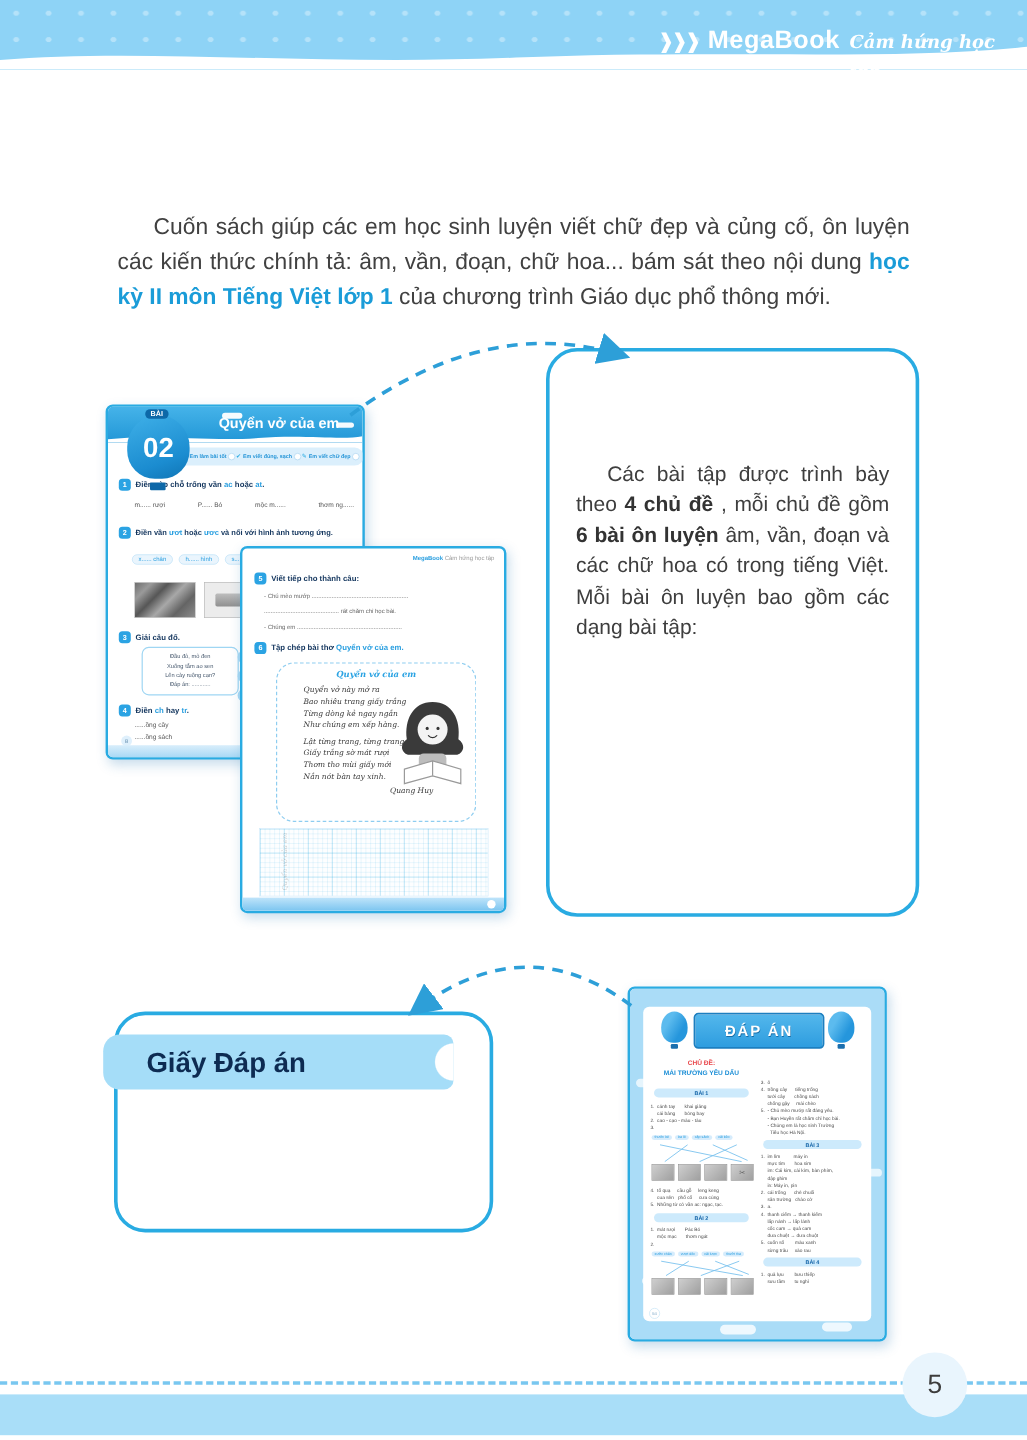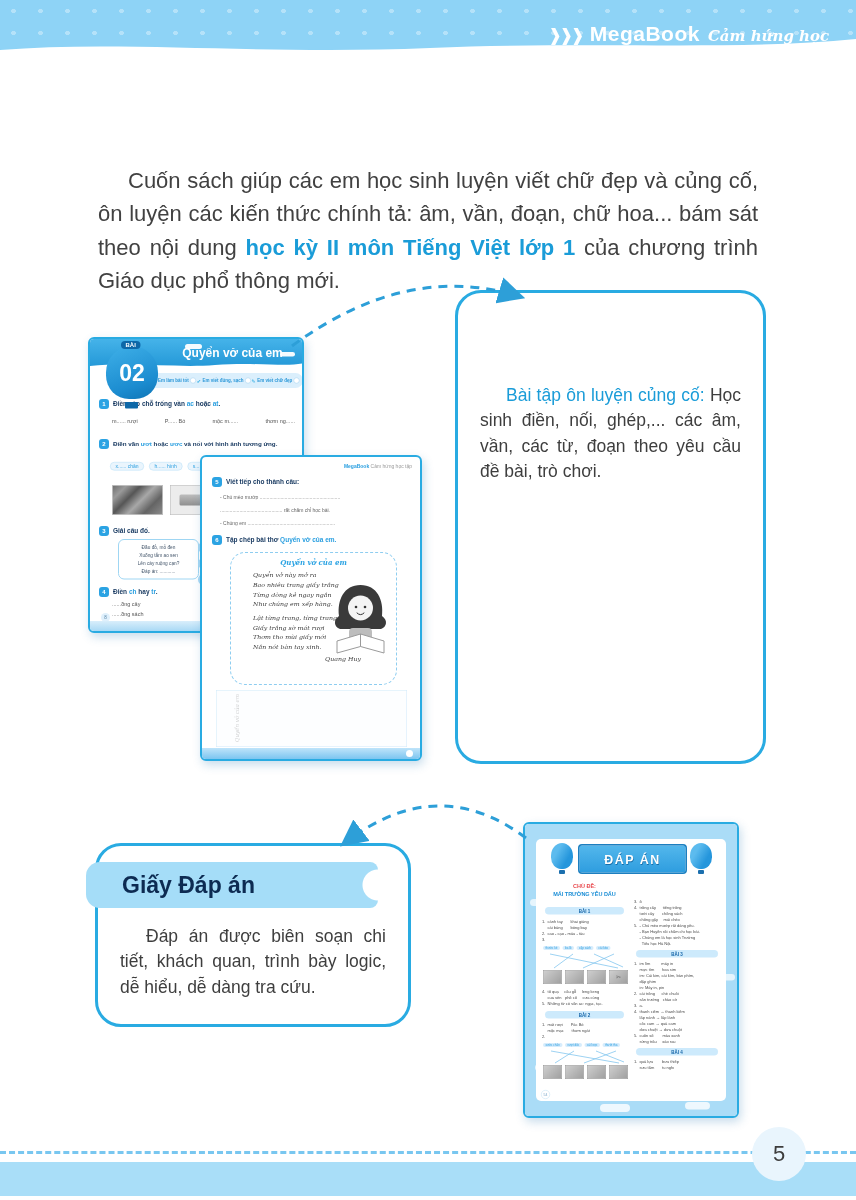--- a/index.html
+++ b/index.html
@@ -19,21 +19,21 @@
 
   .rule-dashed{left:0;top:1151px;width:856px;border-top:3px dashed #79c7f0;}
   .band-bottom{left:0;top:1162px;width:856px;height:34px;background:#a9def8;}
   .page-circle{left:752px;top:1127px;width:54px;height:54px;border-radius:50%;background:#e9f5fd;
     display:flex;align-items:center;justify-content:center;font-size:22px;color:#3c3c3c;z-index:9;}
 
   
   .big-title{left:0;top:78px;width:856px;text-align:center;font-size:58px;font-weight:800;font-style:italic;
     letter-spacing:1px;background:linear-gradient(180deg,#3ab5ea 0%,#2aa3df 48%,#1181bd 100%);
     -webkit-background-clip:text;background-clip:text;color:transparent;}
-  .intro{left:98px;top:164px;width:660px;font-size:22px;line-height:1.52;color:#414141;
+  .intro{left:98px;top:176px;width:660px;font-size:19px;line-height:1.52;color:#414141;
     text-align:justify;text-indent:30px;}
   .intro .hl{color:#1a9cd8;font-weight:700;}
 
   
   .feature-box{border:3px solid #29abe2;border-radius:26px;background:#fff;}
   .ribbon{position:absolute;background:#a5ddf8;border-radius:14px 8px 8px 14px;height:46px;
     display:flex;align-items:center;}
   .ribbon .cap{position:absolute;right:0;top:0;width:22px;height:46px;
     background:radial-gradient(circle at 100% 50%,#ffffff 15px,rgba(255,255,255,0) 16px);}
   .ribbon .txt{font-size:23px;font-weight:800;color:#0d2b52;padding-left:36px;}
@@ -164,21 +164,21 @@
     <defs>
       <marker id="ah2" markerWidth="9" markerHeight="9" refX="6.5" refY="4.5" orient="auto">
         <path d="M0,0 L9,4.5 L0,9 Z" fill="#2d9fd8"></path>
       </marker>
     </defs>
     <path d="M194,62 Q106,-4 14,66" fill="none" stroke="#2d9fd8" stroke-width="3" stroke-dasharray="9 7" marker-end="url(#ah2)"></path>
   </svg>
 
   <div class="abs feature-box" style="left:455px;top:290px;width:305px;height:468px">
     <div class="box-body" style="top:90px">
-      <p><span class="blue">Bài tập ôn luyện củng cố:</span><span> Học sinh điền, nối, ghép,... các âm, vần, các từ, đoạn theo yêu cầu đề bài, trò chơi.</span></p>
+      <p><span>Các bài tập được trình bày theo </span><span class="b">4 chủ đề</span><span> , mỗi chủ đề gồm </span><span class="b">6 bài ôn luyện</span><span> âm, vần, đoạn và các chữ hoa có trong tiếng Việt. Mỗi bài ôn luyện bao gồm các dạng bài tập:</span></p>
     </div>
   </div>
 
   <div class="abs card" style="left:88px;top:337px;width:212px;height:292px;z-index:2">
     <div class="inner" style="width:424px;height:584px">
       <div class="abs t1-band">
         <div class="cloud" style="left:190px;top:10px;width:34px;height:10px"></div>
         <div class="cloud" style="left:380px;top:26px;width:30px;height:9px"></div>
         <svg style="position:absolute;left:0;top:44px" width="424" height="16">
           <path d="M0,10 C80,2 180,14 250,8 C330,2 390,12 424,5 L424,16 L0,16 Z" fill="#ffffff"></path>
@@ -325,23 +325,20 @@
           <span class="o"></span>
         </div>
     </div>
   </div>
 
   <div class="abs feature-box" style="left:95px;top:843px;width:310px;height:178px">
     <div class="ribbon" style="left:-12px;top:16px;width:292px">
       <span class="txt">Giấy Đáp án</span>
       <span class="cap"></span>
     </div>
-    <div class="box-body" style="top:78px">
-      <p>Đáp án được biên soạn chi tiết, khách quan, trình bày logic, dễ hiểu, dễ dàng tra cứu.</p>
-    </div>
   </div>
 
   <div class="abs card" style="left:523px;top:822px;width:212px;height:292px">
     <div class="inner" style="width:424px;height:584px">
       <div class="abs t3-bg">
         <div class="cloud" style="left:10px;top:150px;width:44px;height:14px;opacity:.7"></div>
         <div class="cloud" style="left:380px;top:300px;width:40px;height:13px;opacity:.7"></div>
         <div class="cloud" style="left:20px;top:480px;width:46px;height:14px;opacity:.7"></div>
         <div class="cloud" style="left:150px;top:560px;width:60px;height:16px;opacity:.8"></div>
         <div class="cloud" style="left:320px;top:556px;width:50px;height:15px;opacity:.8"></div>

